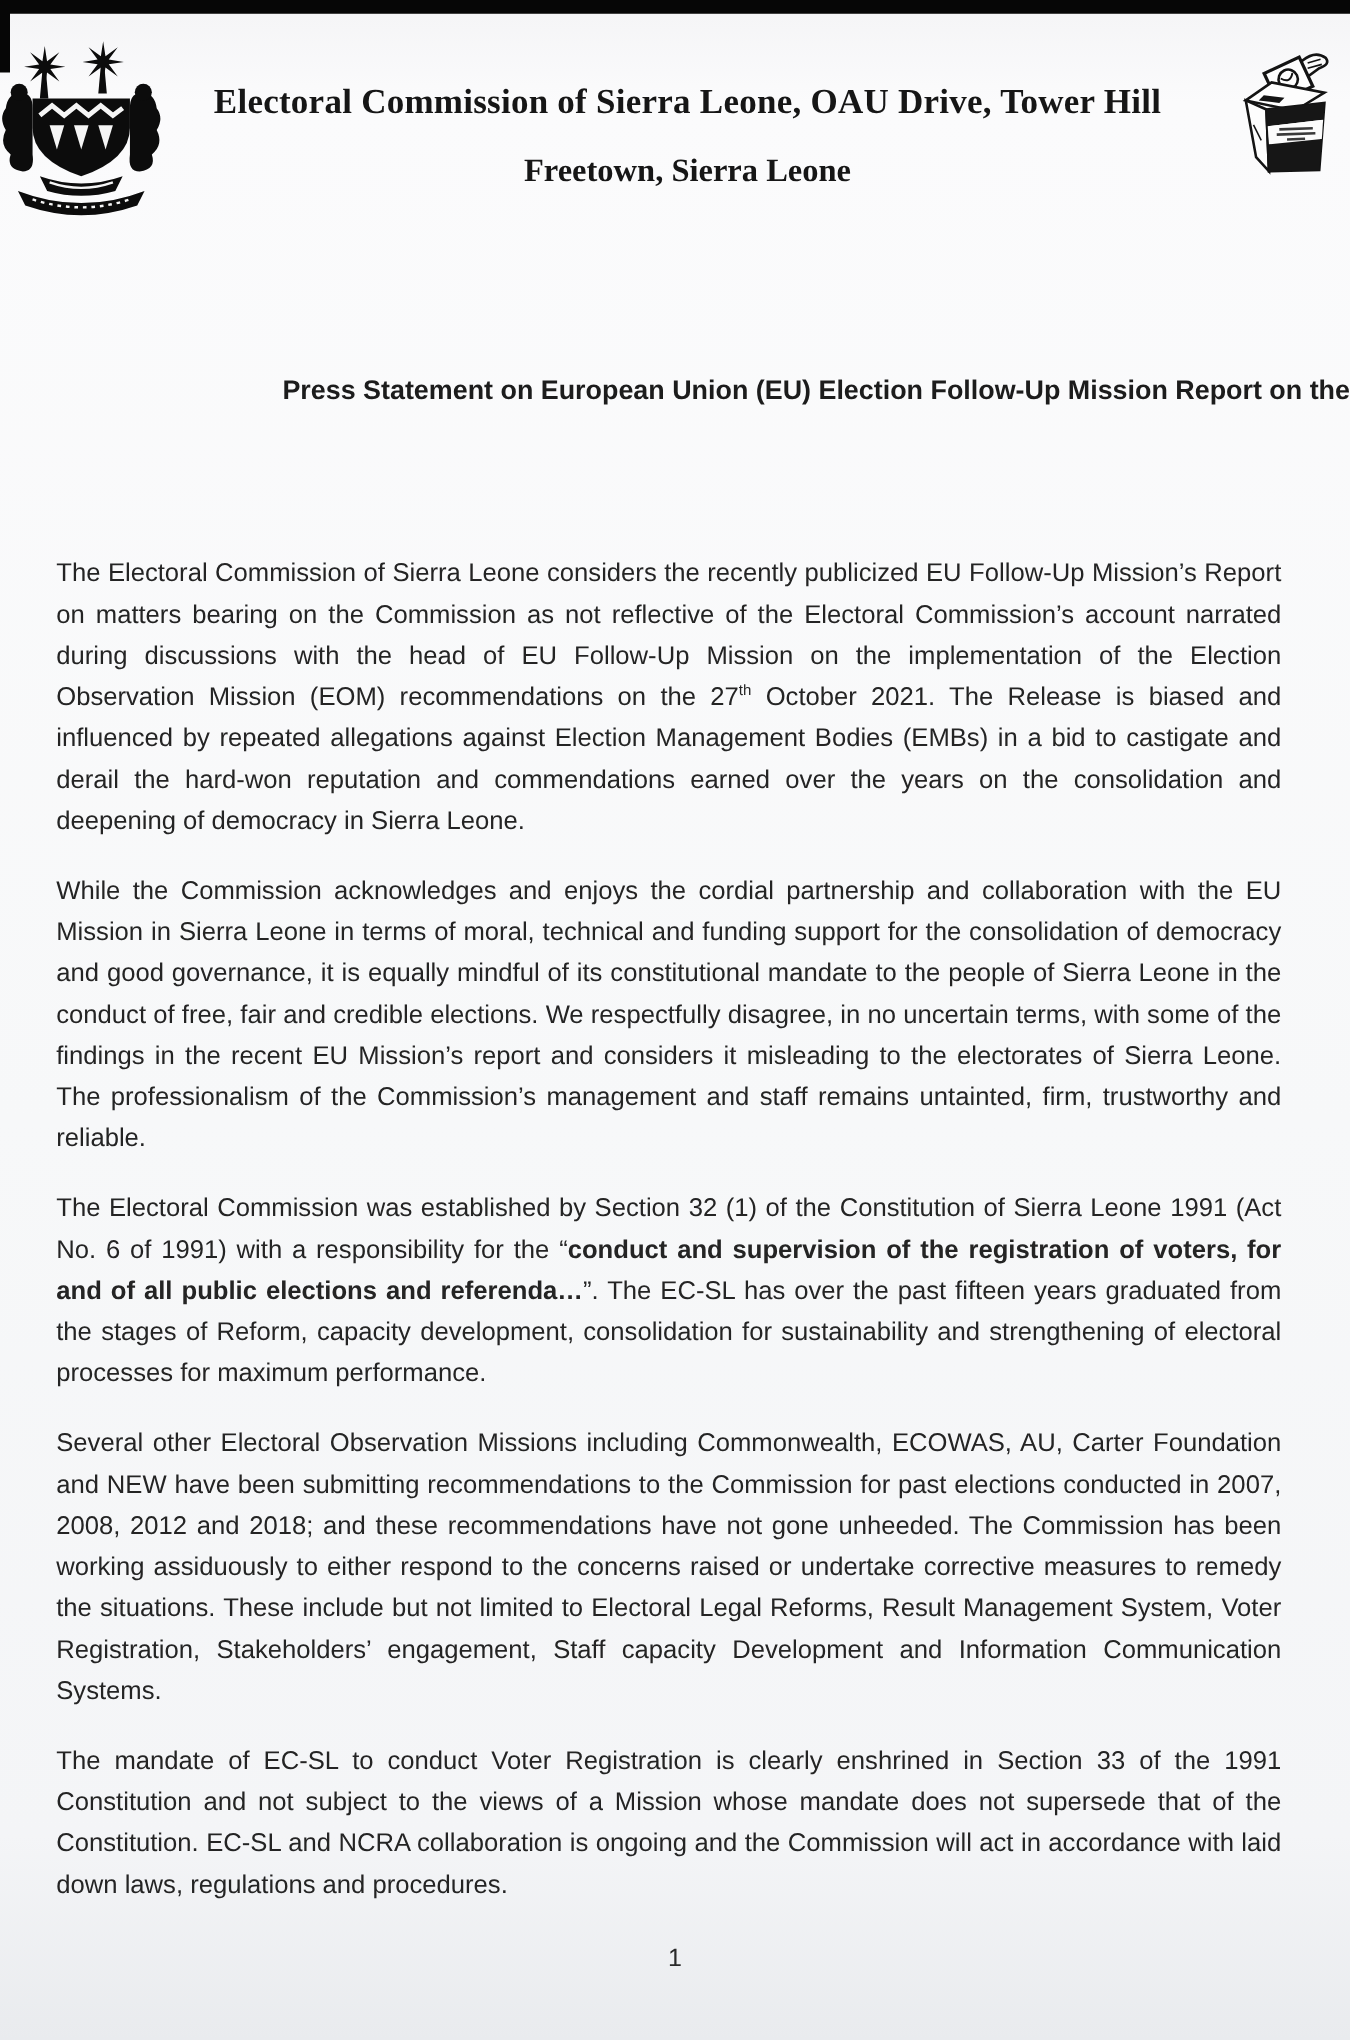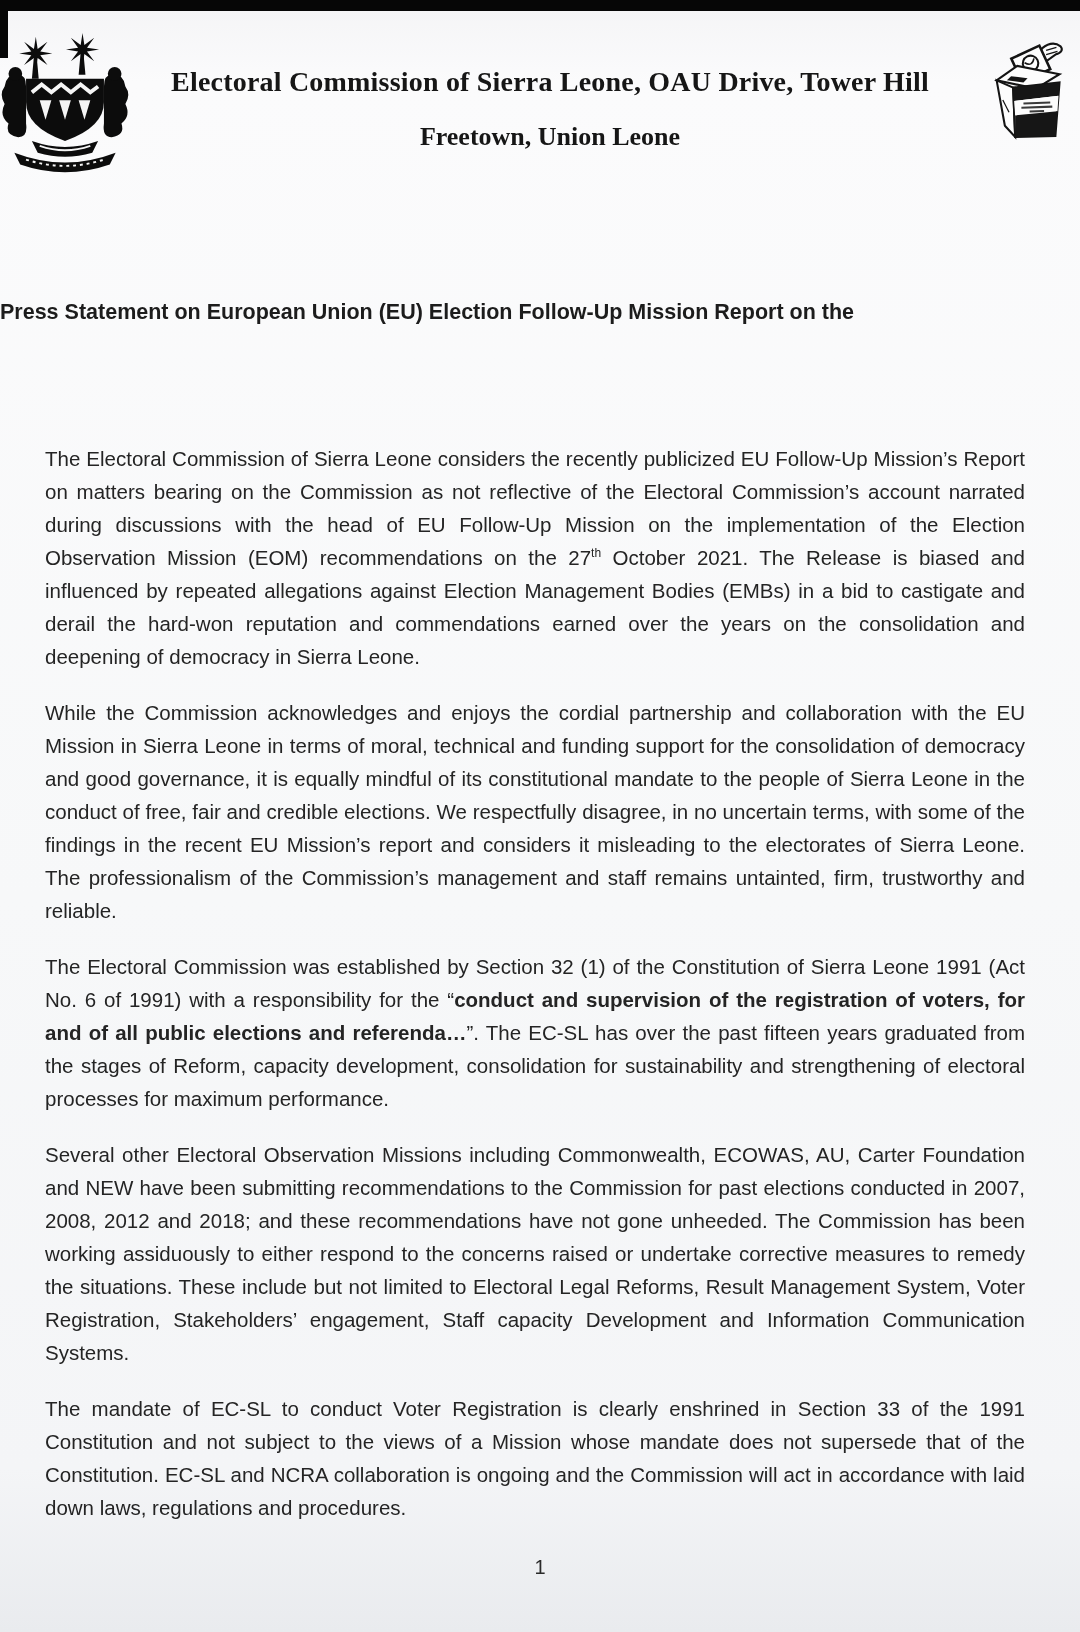--- a/index.html
+++ b/index.html
@@ -29,21 +29,21 @@
     position:absolute; top:66px; left:150px; right:130px;
     text-align:center;
     font-family:"Liberation Serif", serif;
     font-weight:bold; color:#161616;
   }
   .org-line1 { font-size:28px; line-height:32px; letter-spacing:0.2px; }
   .org-line2 { font-size:26px; line-height:30px; margin-top:24px; }
   
   .title {
     position:absolute; top:292px; left:0; right:0;
-    text-align:left; font-weight:bold; color:#1c1c1c;
+    text-align:right; font-weight:bold; color:#1c1c1c;
     font-size:21.5px; line-height:40px;
   }
   .title-line { white-space:nowrap; }
   
   .body-text {
     position:absolute; top:442px; left:45px; right:42px;
     font-size:20.5px; line-height:33px; color:#242424;
     text-align:justify;
   }
   .body-text p { margin:0 13px 23px 0; }
@@ -116,21 +116,21 @@
     <polygon points="60,50 105,45 104,58 61,63" fill="#161616"></polygon>
     <polygon points="61,63 104,58 103,73 62,77" fill="#fcfcfc"></polygon>
     <rect x="70" y="64" width="26" height="2" fill="#3a3a3a" transform="rotate(-2 83 65)"></rect>
     <rect x="68" y="68" width="30" height="2" fill="#3a3a3a" transform="rotate(-2 83 69)"></rect>
     <rect x="76" y="72" width="14" height="2" fill="#3a3a3a" transform="rotate(-2 83 73)"></rect>
     <polygon points="62,77 103,73 101,97 62,98" fill="#161616"></polygon>
   </svg>
 
   <div class="header-text">
     <div class="org-line1">Electoral Commission of Sierra Leone, OAU Drive, Tower Hill</div>
-    <div class="org-line2">Freetown, Union Leone</div>
+    <div class="org-line2">Freetown, Sierra Leone</div>
   </div>
 
   <div class="title">
     <div class="title-line">Press Statement on European Union (EU) Election Follow-Up Mission Report on the</div>
   </div>
 
   <div class="body-text">
     <p><span>The Electoral Commission of Sierra Leone considers the recently publicized EU Follow-Up Mission’s Report on matters bearing on the Commission as not reflective of the Electoral Commission’s account narrated during discussions with the head of EU Follow-Up Mission on the implementation of the Election Observation Mission (EOM) recommendations on the 27</span><sup>th</sup><span> October 2021. The Release is biased and influenced by repeated allegations against Election Management Bodies (EMBs) in a bid to castigate and derail the hard-won reputation and commendations earned over the years on the consolidation and deepening of democracy in Sierra Leone.</span></p>
 
     <p><span>While the Commission acknowledges and enjoys the cordial partnership and collaboration with the EU Mission in Sierra Leone in terms of moral, technical and funding support for the consolidation of democracy and good governance, it is equally mindful of its constitutional mandate to the people of Sierra Leone in the conduct of free, fair and credible elections. We respectfully disagree, in no uncertain terms, with some of the findings in the recent EU Mission’s report and considers it misleading to the electorates of Sierra Leone. The professionalism of the Commission’s management and staff remains untainted, firm, trustworthy and reliable.</span></p>

